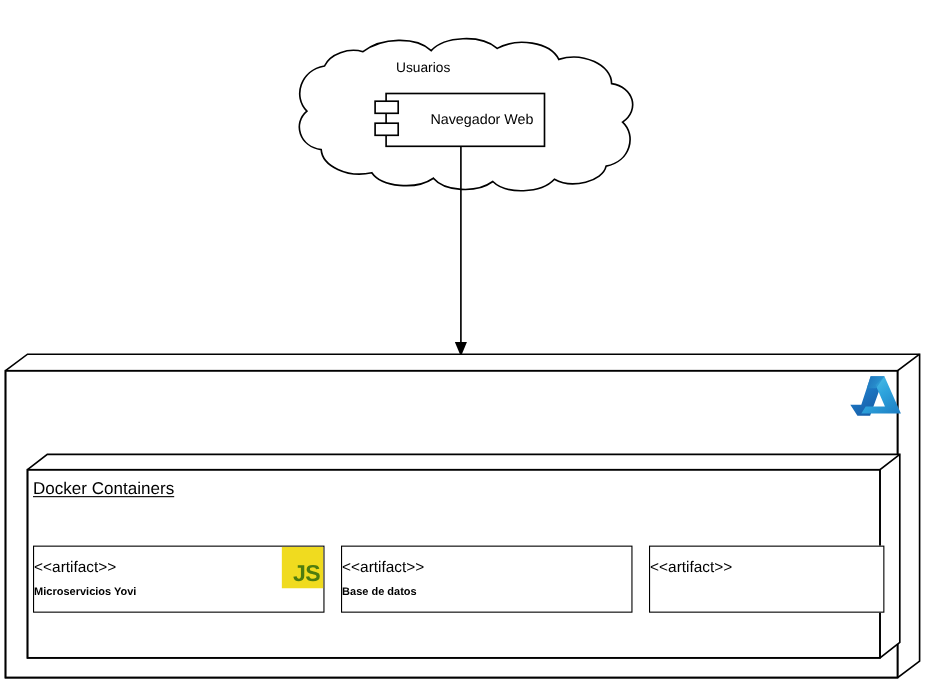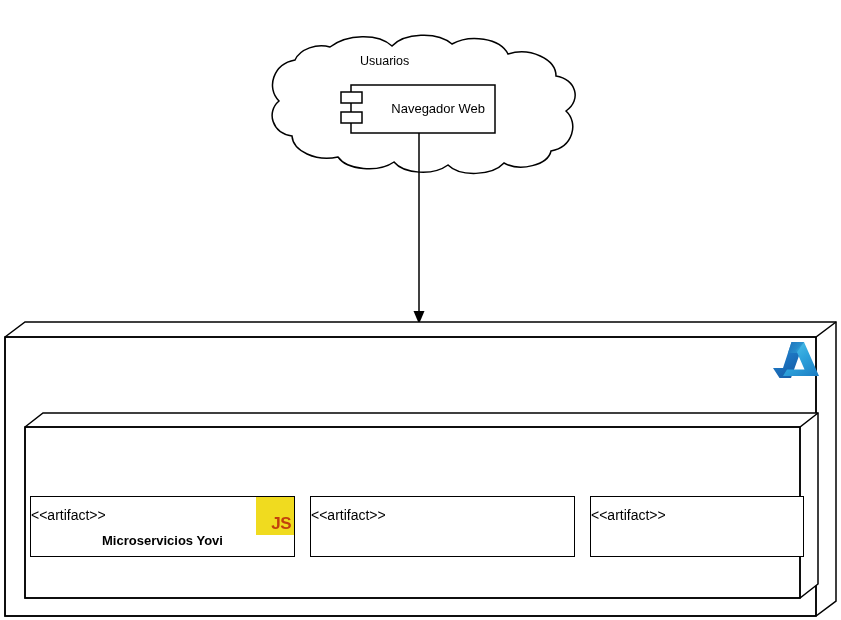--- a/index.html
+++ b/index.html
@@ -66,23 +66,23 @@
   
   .artifact-stereo {
     font-size: 14px;
     text-align: left;
     width: 100%;
     position: absolute;
     top: 10px;
     left: 0;
   }
   .artifact-name {
-    font-size: 13px;
+    font-size: 10px;
     font-weight: bold;
-    text-align: center;
+    text-align: left;
     width: 100%;
     position: absolute;
     top: 36px;
     left: 0;
   }
   .artifact-box {
     position: absolute;
     border: 1.6px solid #000;
     background: #ffffff;
     box-sizing: border-box;
@@ -100,22 +100,22 @@
     height: 38px;
     background: #F0DB1F;
     position: relative;
   }
   .js-logo span {
     position: absolute;
     right: 3px;
     bottom: 1px;
     font-family: "Liberation Sans", sans-serif;
     font-weight: bold;
-    font-size: 17px;
-    color: #c2410c;
+    font-size: 21px;
+    color: #4d7c0f;
     letter-spacing: -0.5px;
   }
 </style>
 </head>
 <body>
 
 <div id="diagram-root">
 
   <svg class="svg-layer" viewBox="0 0 841 620">
     <defs>
@@ -227,32 +227,34 @@
       <path d="M 33 2 L 48 36 L 12 36 L 16 29.5 L 33.5 29.5 L 25 10 Z" fill="url(#azGradRight)"></path>
       <path d="M 20.5 2 L 33 2 L 25.5 13 L 17 13 Z" fill="url(#azGradFoot)" opacity="0.85"></path>
     </g>
   </svg>
 
   <div class="lbl cloud-title">Usuarios</div>
 
   <div class="lbl component-label">Navegador Web</div>
 
 
+  <div class="lbl node-title-docker">Docker Containers</div>
 
   <div class="artifact-box" style="left:30px; top:496px; width:265px; height:61px;">
     <div class="artifact-stereo">&lt;&lt;artifact&gt;&gt;</div>
     <div class="artifact-name">Microservicios Yovi</div>
     <div class="artifact-logo">
       <div class="js-logo">
         <span>JS</span>
       </div>
     </div>
   </div>
 
   <div class="artifact-box" style="left:310px; top:496px; width:265px; height:61px;">
     <div class="artifact-stereo">&lt;&lt;artifact&gt;&gt;</div>
+    <div class="artifact-name">Base de datos</div>
   </div>
 
   <div class="artifact-box" style="left:590px; top:496px; width:214px; height:61px;">
     <div class="artifact-stereo">&lt;&lt;artifact&gt;&gt;</div>
   </div>
 
 </div>
 
 </body></html>

